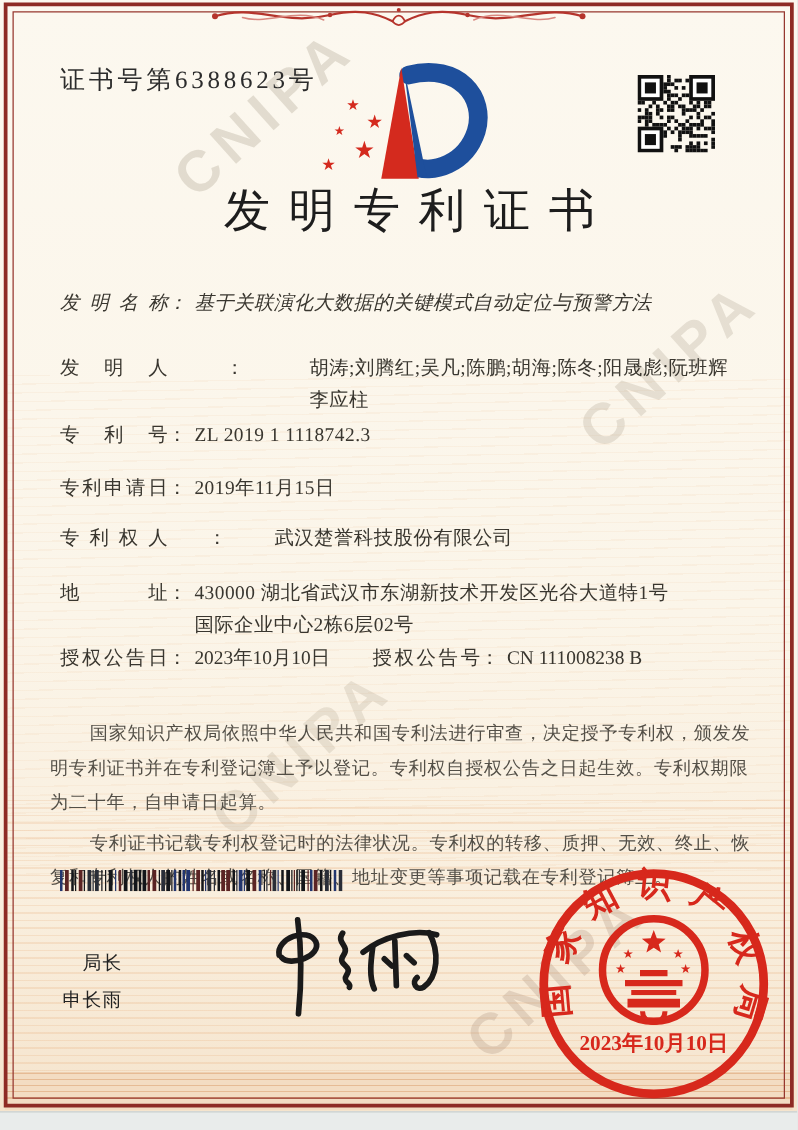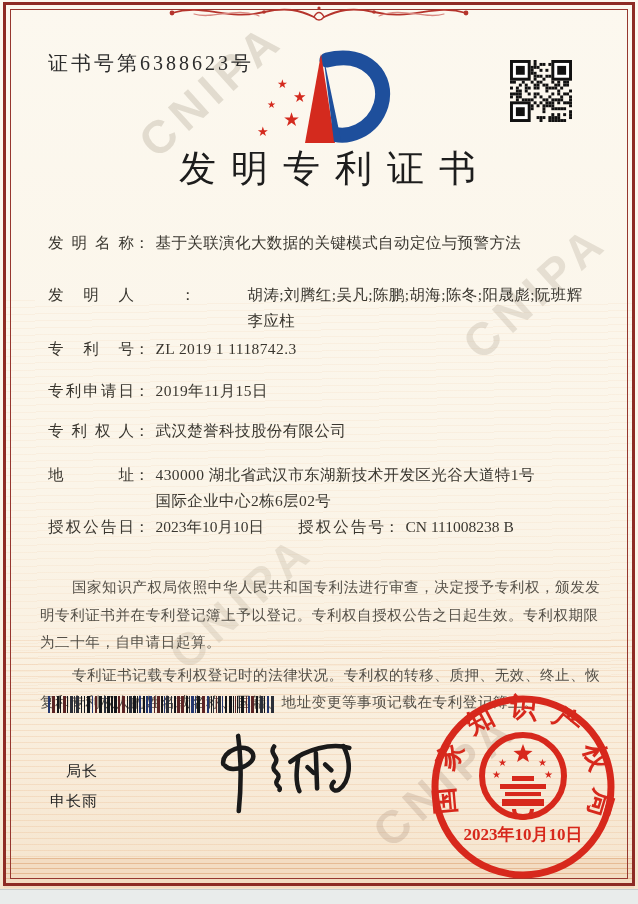--- a/index.html
+++ b/index.html
@@ -28,21 +28,21 @@
   .logo{position:absolute;left:243px;top:50px;}
   .qr{position:absolute;left:510px;top:60px;}
 
   .title{position:absolute;left:0;top:144px;width:100%;text-align:center;margin:0;
          font-size:37px;font-weight:normal;color:#1d1d1d;letter-spacing:15px;padding-left:32px;box-sizing:border-box;}
 
   .row{position:absolute;left:48px;right:32px;display:flex;font-size:15.5px;color:#39362f;line-height:26px;}
   .lbl{width:86px;flex:none;text-align:justify;text-align-last:justify;}
   .colon{flex:none;margin-right:6px;}
   .val{flex:1;letter-spacing:.4px;}
-  .r1{top:230px;} .r2{top:282px;gap:46px;} .r3{top:336px;} .r4{top:378px;} .r5{top:418px;}
+  .r1{top:230px;font-style:italic;} .r2{top:282px;gap:46px;} .r3{top:336px;} .r4{top:378px;} .r5{top:418px;gap:32px;}
   .r6{top:462px;} .r7{top:514px;}
   .pair{display:flex;} .pair1{width:250px;flex:none;align-items:flex-end;} 
   .lbl5{width:86px;flex:none;text-align:justify;text-align-last:justify;}
 
   .paras{position:absolute;left:40px;right:33px;top:546px;font-size:14.5px;line-height:27.5px;
          color:#534f47;letter-spacing:.6px;margin-top:28px;}
   .paras p{margin:0 0 5px 0;text-indent:2.2em;}
 
   .barcode{position:absolute;left:48px;top:696px;}
   .director{position:absolute;left:50px;top:756px;font-family:"Liberation Sans","DejaVu Sans",sans-serif;

